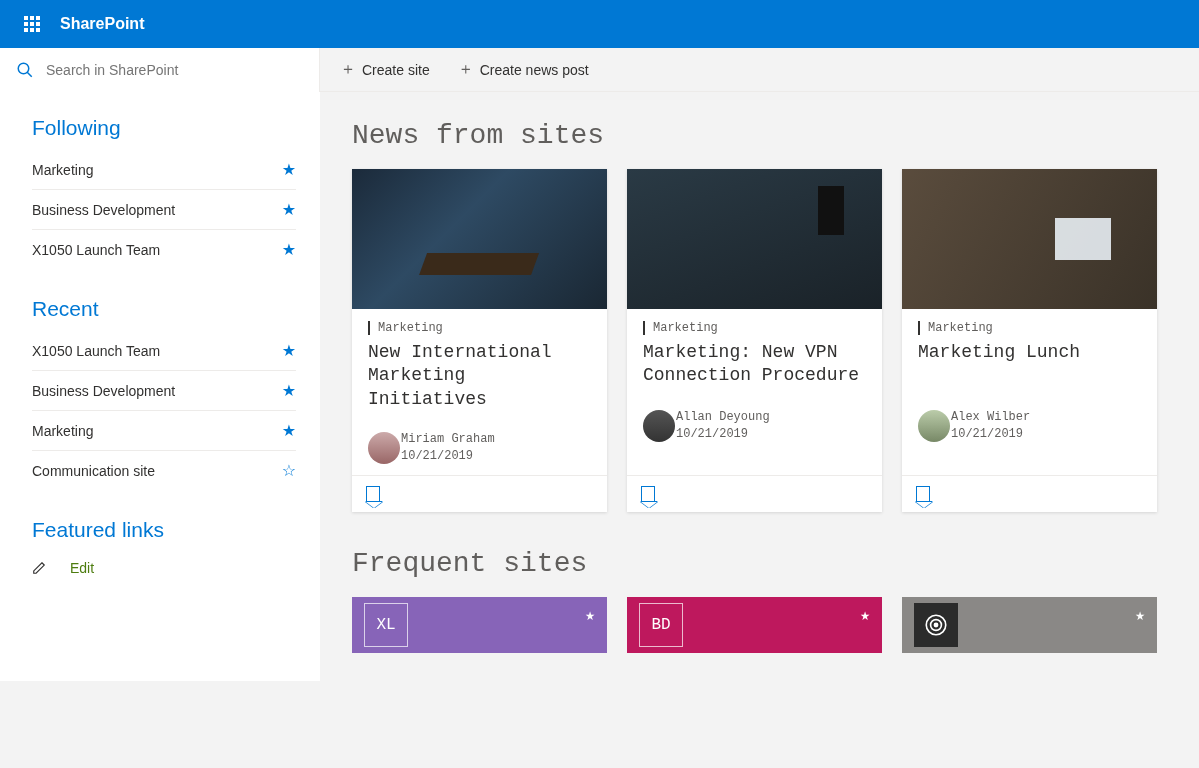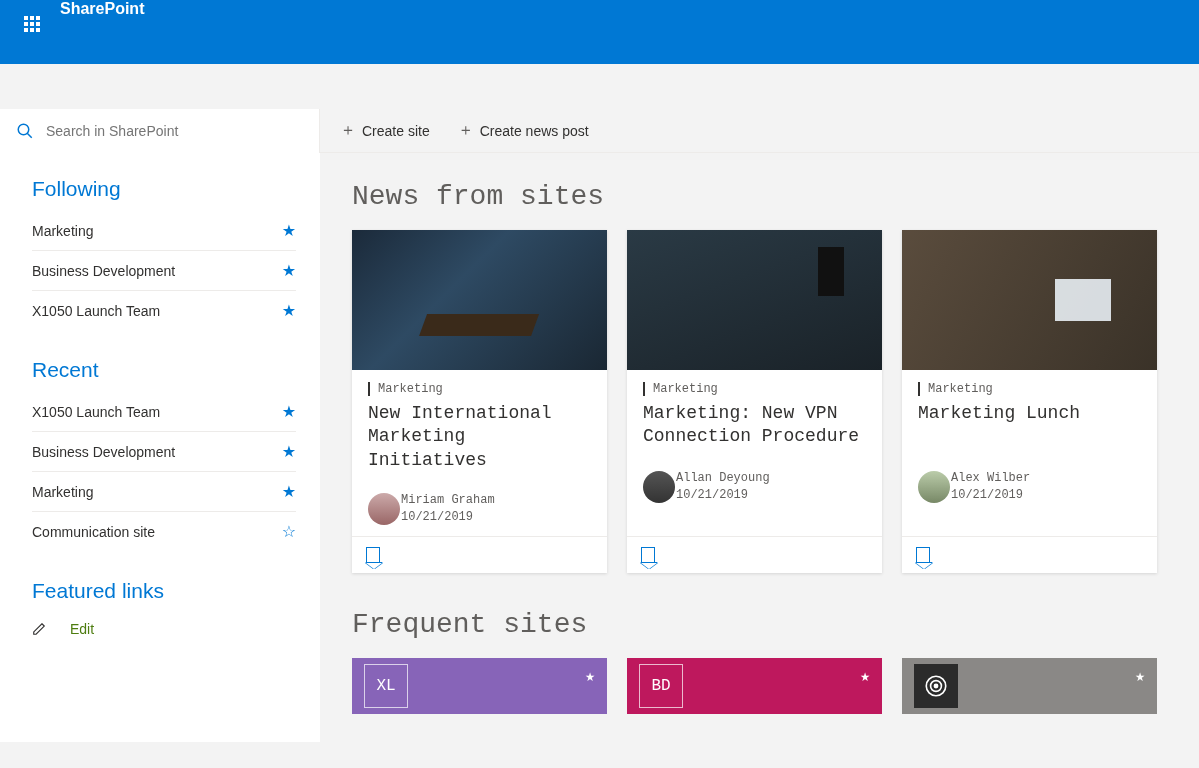--- a/index.html
+++ b/index.html
@@ -7,44 +7,43 @@
     font-family: "Segoe UI", -apple-system, BlinkMacSystemFont, sans-serif;
     background: #f3f3f3;
     color: #323130;
     width: 1199px;
   }
 
   
   .header-bar {
     background: #0078d4;
     color: #fff;
-    height: 64px;
+    height: 48px;
     display: flex;
-    align-items: flex-start;
+    align-items: center;
     padding: 0 8px;
   }
   .waffle {
     width: 48px; height: 48px;
     display: flex; align-items: center; justify-content: center;
     cursor: pointer;
   }
   .waffle-grid {
     display: grid;
     grid-template-columns: repeat(3, 4px);
     grid-template-rows: repeat(3, 4px);
     gap: 2px;
   }
   .waffle-grid span { background: #fff; width: 4px; height: 4px; }
   .app-title { font-weight: 600; font-size: 16px; margin-left: 4px; }
 
   
   .top-row {
     display: flex;
     background: #fff;
-    margin-top: 45px;
   }
   .search-box {
     display: flex; align-items: center;
     width: 320px;
     height: 44px;
     padding: 0 16px;
     border-right: 1px solid #edebe9;
   }
   .search-box svg { color: #0078d4; margin-right: 12px; }
   .search-box input {

